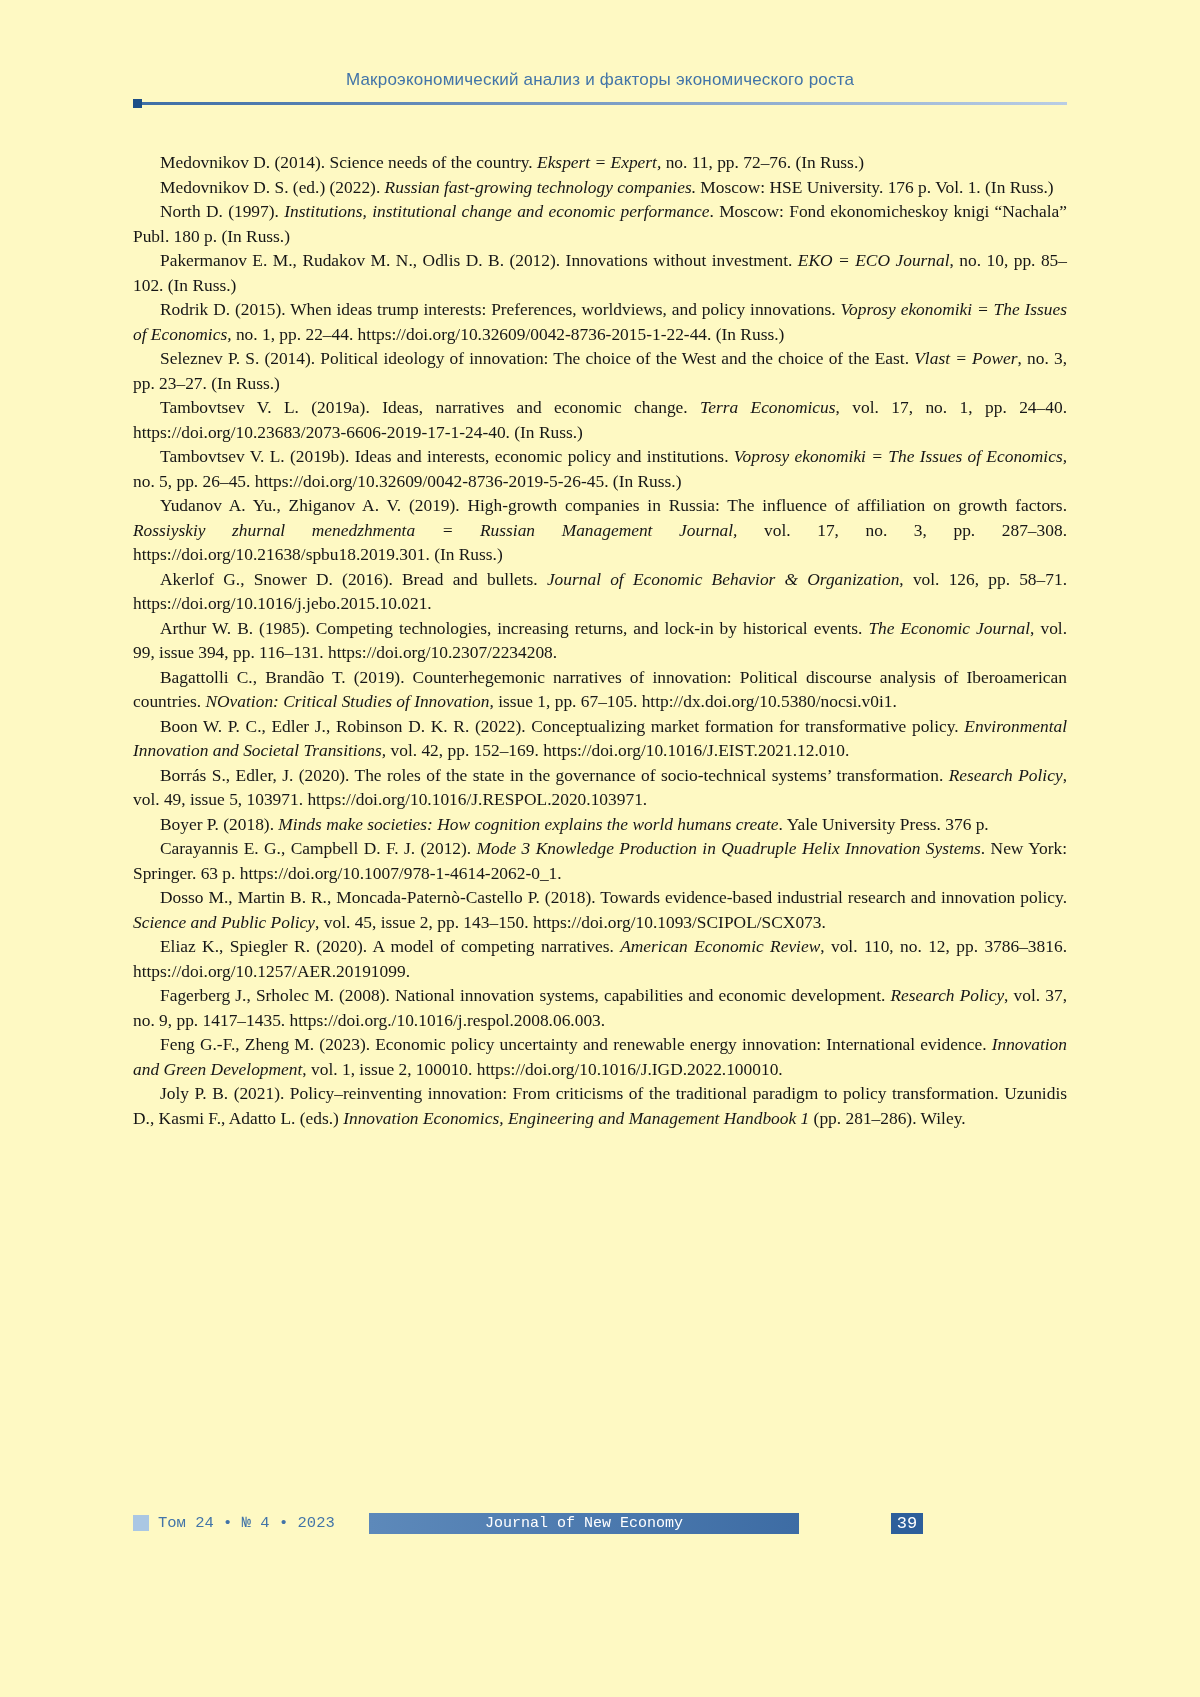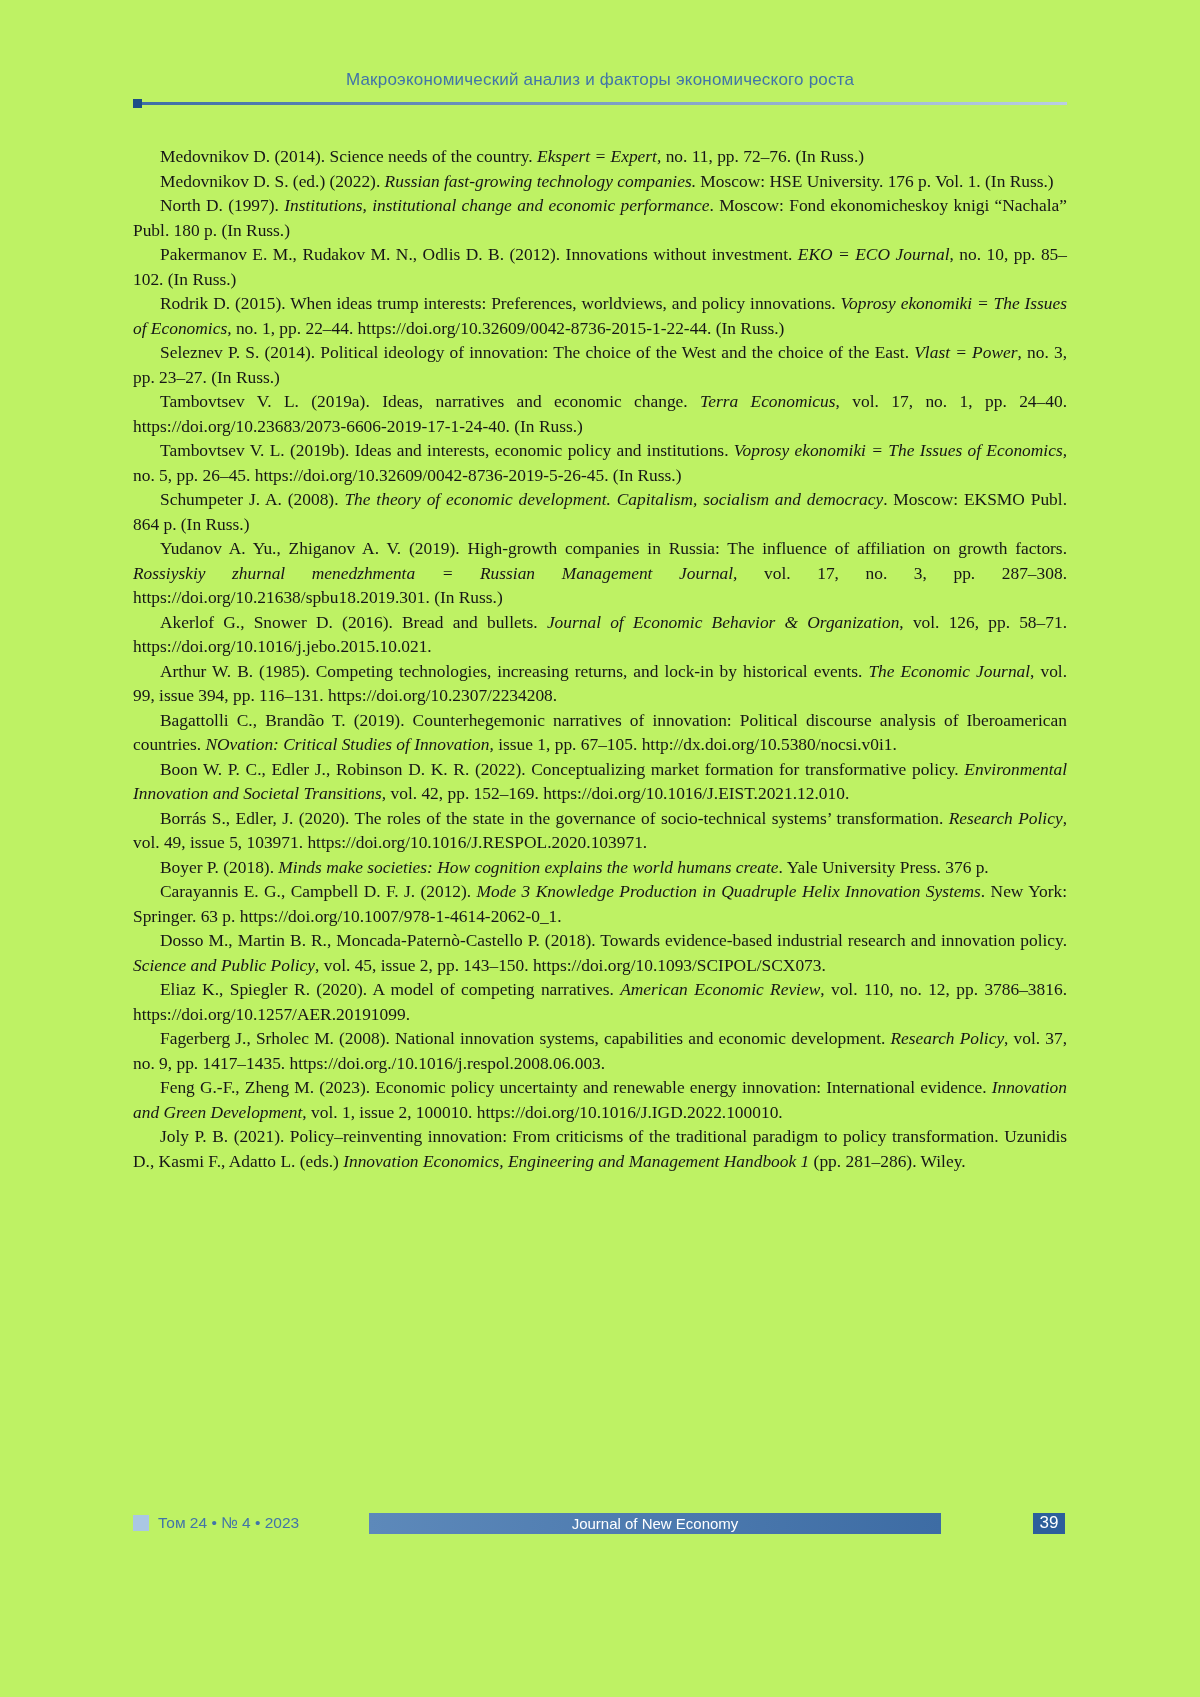--- a/index.html
+++ b/index.html
@@ -1,21 +1,21 @@
 <!DOCTYPE html>
 <html style="--accent-blue: #4274a8; --rule-square: #1d4f87; --footer-square: #aac7e3; --bar-start: #5d89ba; --bar-end: #3d6ca4; --page-number-bg: #2d5f9b;"><head>
 <meta charset="utf-8">
 <style>
   * { margin: 0; padding: 0; box-sizing: border-box; }
   html, body { background: #ffffff; }
   .page {
     position: relative;
     width: 1200px;
     height: 1697px;
-    background: #bef264;
+    background: #fef9c3;
     font-family: "Liberation Serif", serif;
     overflow: hidden;
     padding-left: 32px;
   }
   
   .page-header {
     position: absolute;
     left: 133px;
     top: 70px;
     width: 934px;
@@ -40,39 +40,39 @@
   }
   .rule-line {
     flex: 1;
     height: 3px;
     background: linear-gradient(90deg, #3f6fa6, #b9cde4);
   }
   
   .references {
     position: absolute;
     left: 133px;
-    top: 144px;
+    top: 150px;
     width: 934px;
     font-size: 17.4px;
     line-height: 24.5px;
     color: #161616;
     text-align: justify;
   }
   .references p { text-indent: 27px; }
   .references em { font-style: italic; }
   
   .page-footer {
     position: absolute;
     left: 133px;
     top: 1512px;
-    width: 932px;
+    width: 790px;
     height: 22px;
     display: flex;
     align-items: center;
-    font-family: Liberation Sans, sans-serif;
+    font-family: Liberation Mono, monospace;
     text-align: center;
   }
   .volume {
     display: flex;
     align-items: center;
     gap: 9px;
     flex: none;
     width: 198px;
   }
   .vol-square {
@@ -125,21 +125,20 @@
 
   <main class="references">
       <p><span>Medovnikov D. (2014). Science needs of the country. </span><em>Ekspert = Expert,</em><span> no. 11, pp. 72–76. (In Russ.)</span></p>
       <p><span>Medovnikov D. S. (ed.) (2022). </span><em>Russian fast-growing technology companies.</em><span> Moscow: HSE University. 176 p. Vol. 1. (In Russ.)</span></p>
       <p><span>North D. (1997). </span><em>Institutions, institutional change and economic performance</em><span>. Moscow: Fond ekonomicheskoy knigi “Nachala” Publ. 180 p. (In Russ.)</span></p>
       <p><span>Pakermanov E. M., Rudakov M. N., Odlis D. B. (2012). Innovations without investment. </span><em>EKO = ECO Journal</em><span>, no. 10, pp. 85–102. (In Russ.)</span></p>
       <p><span>Rodrik D. (2015). When ideas trump interests: Preferences, worldviews, and policy innovations. </span><em>Voprosy ekonomiki = The Issues of Economics,</em><span> no. 1, pp. 22–44. https://doi.org/10.32609/0042-8736-2015-1-22-44. (In Russ.)</span></p>
       <p><span>Seleznev P. S. (2014). Political ideology of innovation: The choice of the West and the choice of the East. </span><em>Vlast = Power</em><span>, no. 3, pp. 23–27. (In Russ.)</span></p>
       <p><span>Tambovtsev V. L. (2019a). Ideas, narratives and economic change. </span><em>Terra Economicus</em><span>, vol. 17, no. 1, pp. 24–40. https://doi.org/10.23683/2073-6606-2019-17-1-24-40. (In Russ.)</span></p>
       <p><span>Tambovtsev V. L. (2019b). Ideas and interests, economic policy and institutions. </span><em>Voprosy ekonomiki = The Issues of Economics,</em><span> no. 5, pp. 26–45. https://doi.org/10.32609/0042-8736-2019-5-26-45. (In Russ.)</span></p>
-      <p><span>Schumpeter J. A. (2008). </span><em>The theory of economic development. Capitalism, socialism and democracy</em><span>. Moscow: EKSMO Publ. 864 p. (In Russ.)</span></p>
       <p><span>Yudanov A. Yu., Zhiganov A. V. (2019). High-growth companies in Russia: The influence of affiliation on growth factors. </span><em>Rossiyskiy zhurnal menedzhmenta = Russian Management Journal,</em><span> vol. 17, no. 3, pp. 287–308. https://doi.org/10.21638/spbu18.2019.301. (In Russ.)</span></p>
       <p><span>Akerlof G., Snower D. (2016). Bread and bullets. </span><em>Journal of Economic Behavior &amp; Organization</em><span>, vol. 126, pp. 58–71. https://doi.org/10.1016/j.jebo.2015.10.021.</span></p>
       <p><span>Arthur W. B. (1985). Competing technologies, increasing returns, and lock-in by historical events. </span><em>The Economic Journal</em><span>, vol. 99, issue 394, pp. 116–131. https://doi.org/10.2307/2234208.</span></p>
       <p><span>Bagattolli C., Brandão T. (2019). Counterhegemonic narratives of innovation: Political discourse analysis of Iberoamerican countries. </span><em>NOvation: Critical Studies of Innovation,</em><span> issue 1, pp. 67–105. http://dx.doi.org/10.5380/nocsi.v0i1.</span></p>
       <p><span>Boon W. P. C., Edler J., Robinson D. K. R. (2022). Conceptualizing market formation for transformative policy. </span><em>Environmental Innovation and Societal Transitions,</em><span> vol. 42, pp. 152–169. https://doi.org/10.1016/J.EIST.2021.12.010.</span></p>
       <p><span>Borrás S., Edler, J. (2020). The roles of the state in the governance of socio-technical systems’ transformation. </span><em>Research Policy</em><span>, vol. 49, issue 5, 103971. https://doi.org/10.1016/J.RESPOL.2020.103971.</span></p>
       <p><span>Boyer P. (2018). </span><em>Minds make societies: How cognition explains the world humans create</em><span>. Yale University Press. 376 p.</span></p>
       <p><span>Carayannis E. G., Campbell D. F. J. (2012). </span><em>Mode 3 Knowledge Production in Quadruple Helix Innovation Systems</em><span>. New York: Springer. 63 p. https://doi.org/10.1007/978-1-4614-2062-0_1.</span></p>
       <p><span>Dosso M., Martin B. R., Moncada-Paternò-Castello P. (2018). Towards evidence-based industrial research and innovation policy. </span><em>Science and Public Policy</em><span>, vol. 45, issue 2, pp. 143–150. https://doi.org/10.1093/SCIPOL/SCX073.</span></p>
       <p><span>Eliaz K., Spiegler R. (2020). A model of competing narratives. </span><em>American Economic Review</em><span>, vol. 110, no. 12, pp. 3786–3816. https://doi.org/10.1257/AER.20191099.</span></p>

